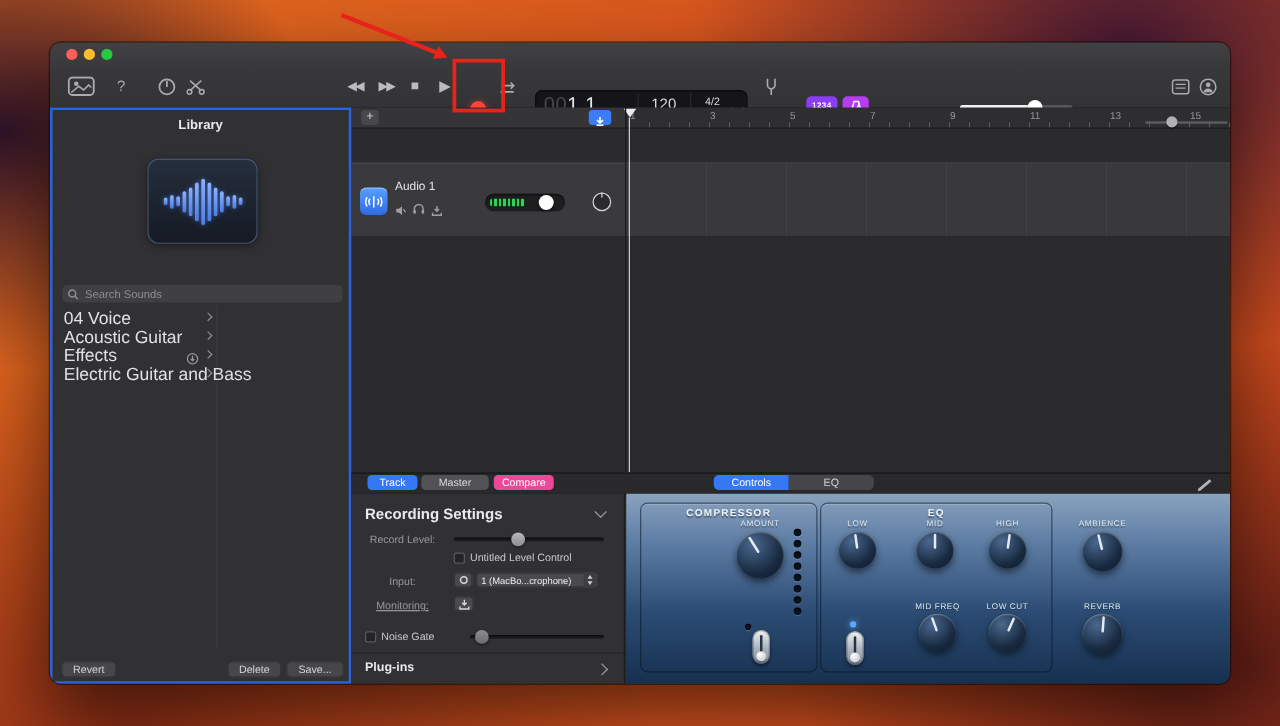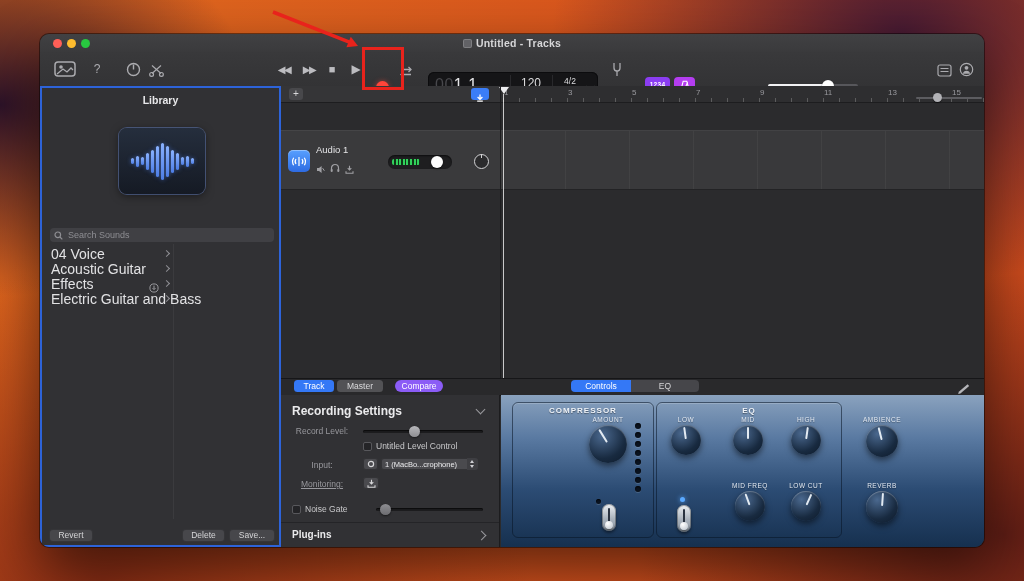--- a/index.html
+++ b/index.html
@@ -113,21 +113,20 @@
 <body>
 
 <div class="desktop">
 
   <div class="window">
 
     <div class="titlebar">
       <span class="tl" style="left:13px;background:#ff5f57;"></span>
       <span class="tl" style="left:27px;background:#febc2e;"></span>
       <span class="tl" style="left:41px;background:#28c840;"></span>
-      <div class="title"><span class="proxyicon"></span><span>Untitled - Tracks</span></div>
     </div>
 
     <div class="toolbar">
       <span class="tbicon" style="left:14px;top:9px;">
         <svg width="22" height="16" viewBox="0 0 22 16">
             <rect x="1" y="1" width="20" height="14" rx="3" fill="none" stroke="#ababaf" stroke-width="1.5"></rect>
             <circle cx="7" cy="6" r="1.8" fill="#ababaf"></circle>
             <path d="M3 13 L9 8 L13 11 L17 7 L19 9" fill="none" stroke="#ababaf" stroke-width="1.3"></path>
           </svg>
       </span>
@@ -334,22 +333,22 @@
         <span class="chev right"></span>
       </div>
       <span class="libdiv"></span>
       <span class="libbtn" style="left:7px;width:44px;">Revert</span>
       <span class="libbtn" style="left:140px;width:43px;">Delete</span>
       <span class="libbtn" style="left:187px;width:46px;">Save...</span>
     </aside>
 
     <div class="tabbar"></div>
     <span class="pill" style="left:254px;width:40px;top:346px;background:#3478f6;">Track</span>
-    <span class="pill gray" style="left:297px;width:46px;top:346px;">Master</span>
-    <span class="pill" style="left:355px;width:48px;top:346px;background:#8b5cf6;border-radius:6px;">Compare</span>
+    <span class="pill gray" style="left:297px;width:54px;top:346px;">Master</span>
+    <span class="pill" style="left:355px;width:48px;top:346px;background:#ec4899;">Compare</span>
     <span class="pill" style="left:531px;width:60px;top:346px;background:#3478f6;border-radius:4px 0 0 4px;">Controls</span>
     <span class="pill" style="left:591px;width:68px;top:346px;background:#46464a;color:#d4d4d6;border-radius:0 4px 4px 0;">EQ</span>
     <span class="abs" style="left:917px;top:347px;">
       <svg width="14" height="11" viewBox="0 0 14 11">
           <path d="M1.2 10 L3.4 9.4 L12.2 1.9 L10.6 0.3 L1.8 7.8 Z" fill="#b5b5b9"></path>
         </svg>
     </span>
 
     <div class="inspector">
       <span class="abs" style="left:11px;top:9px;font-size:12px;font-weight:700;color:#eaeaec;">Recording Settings</span>

